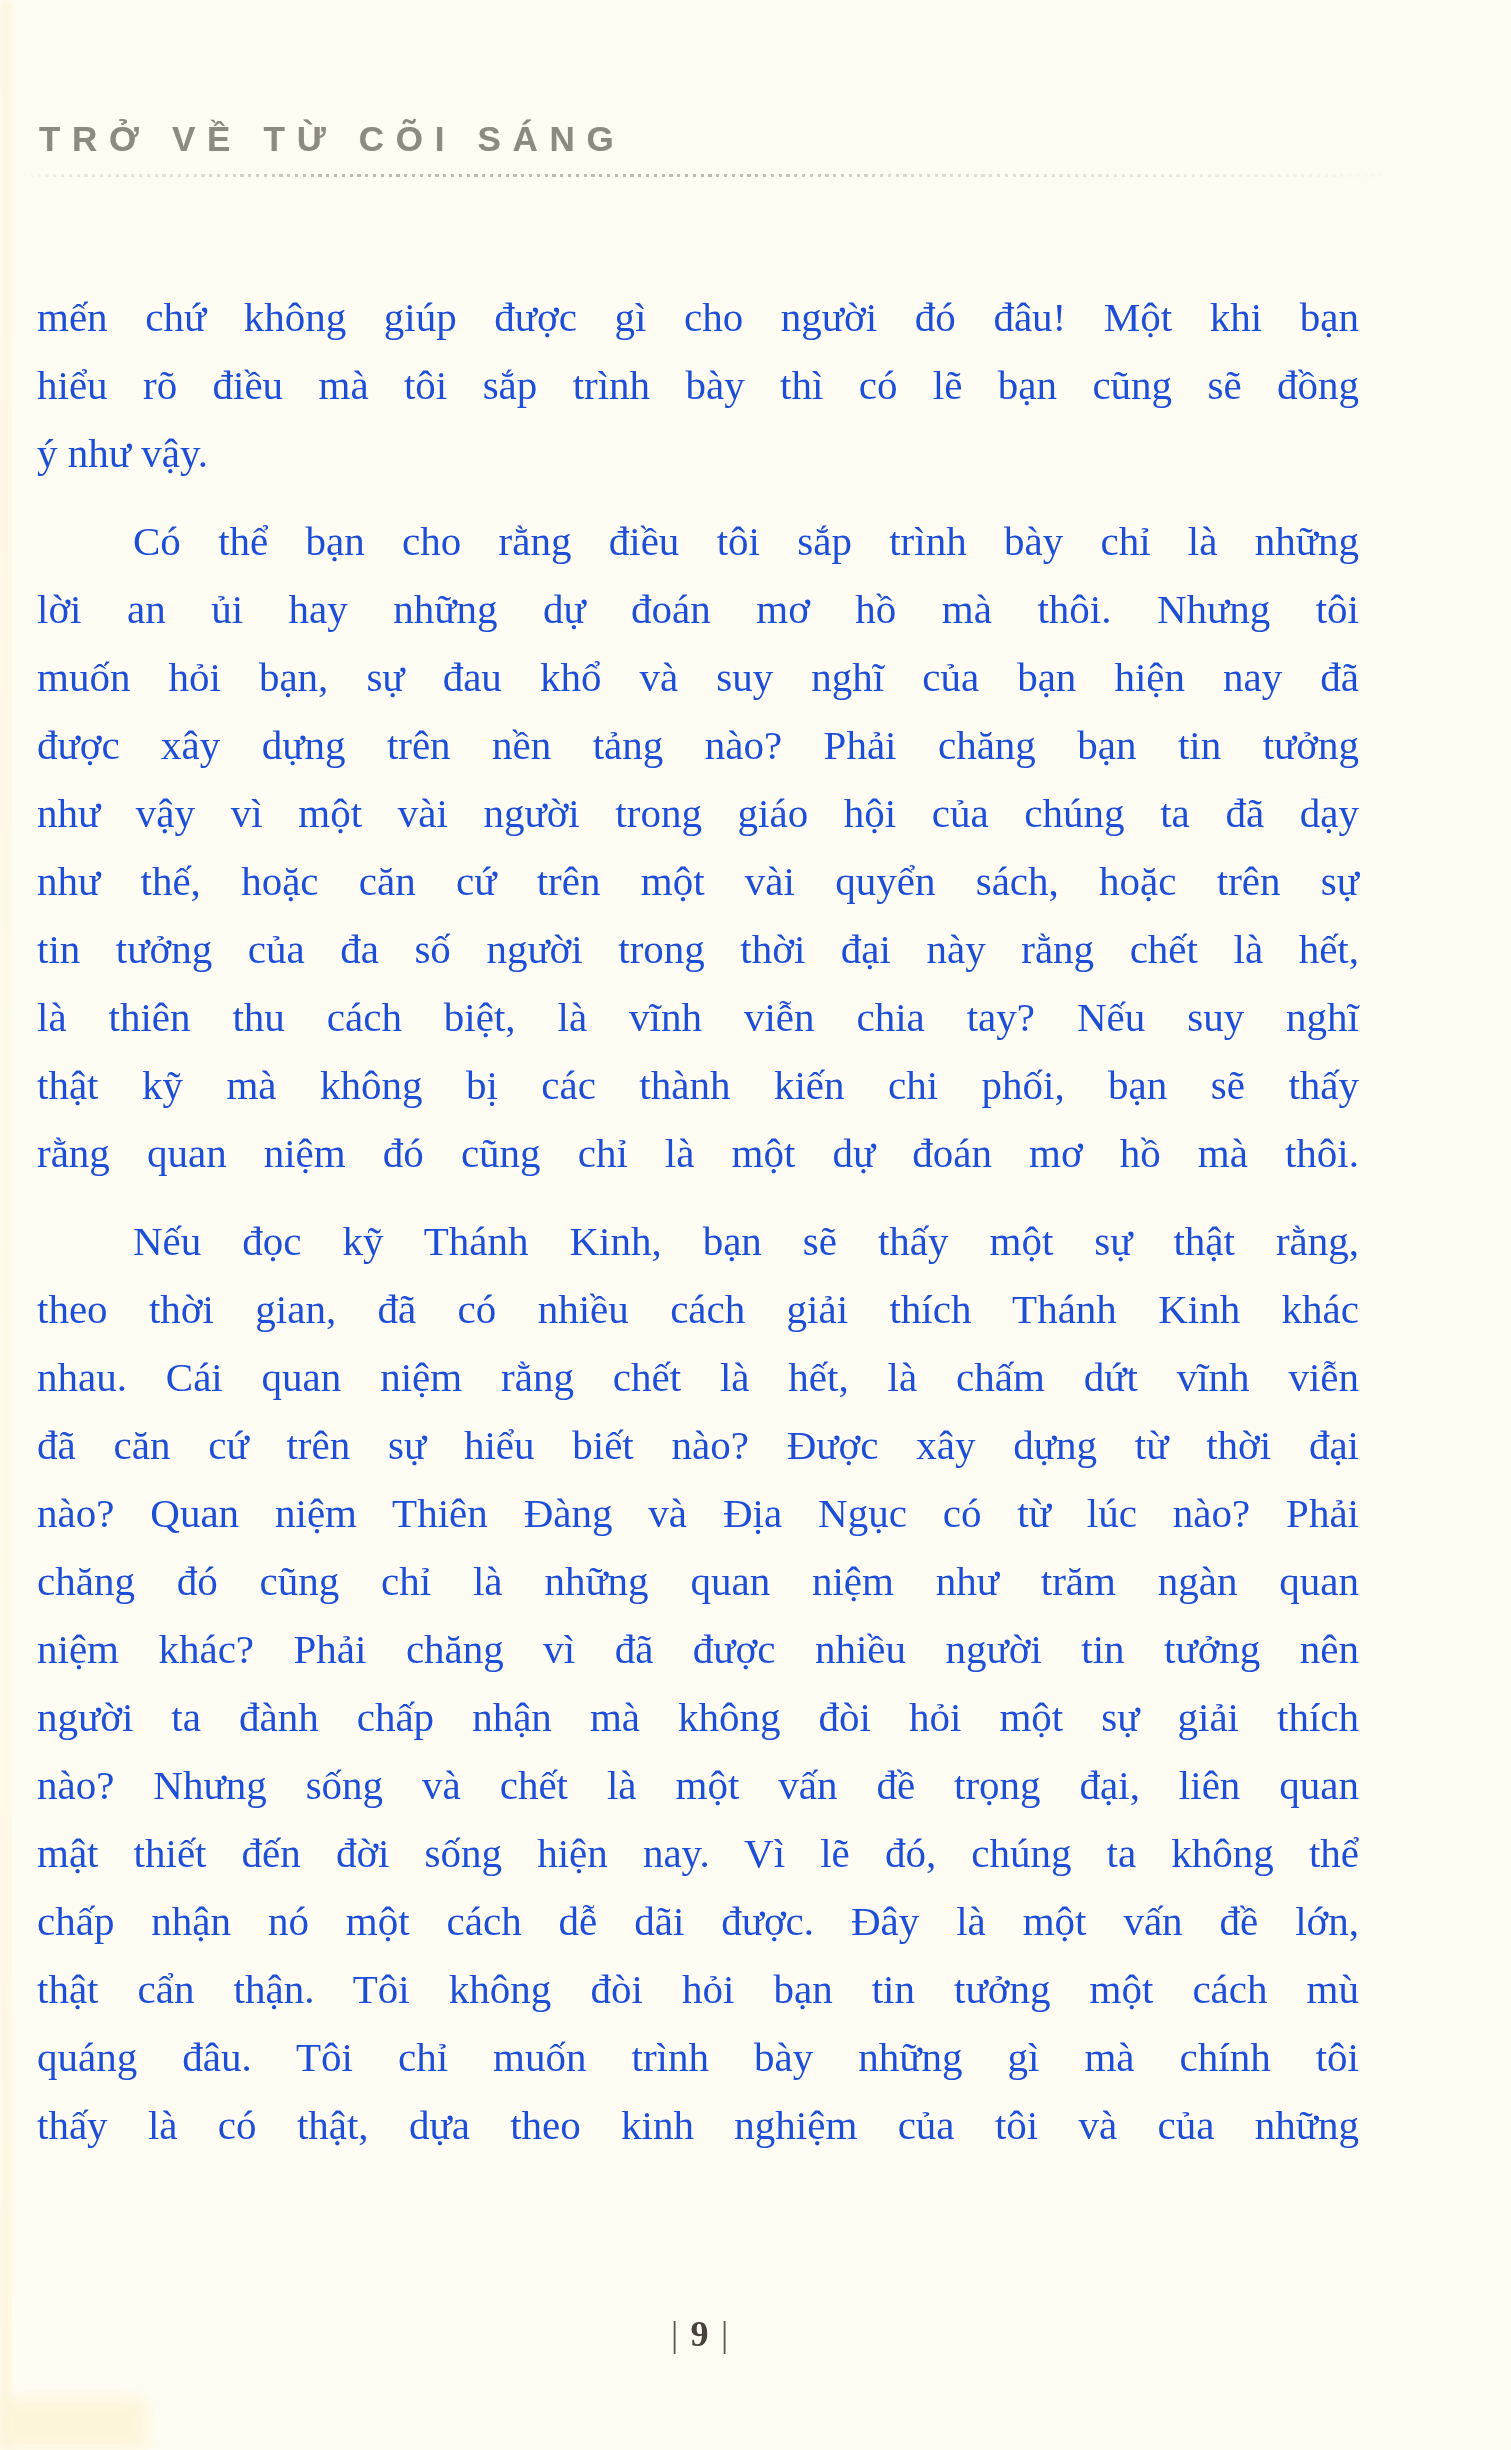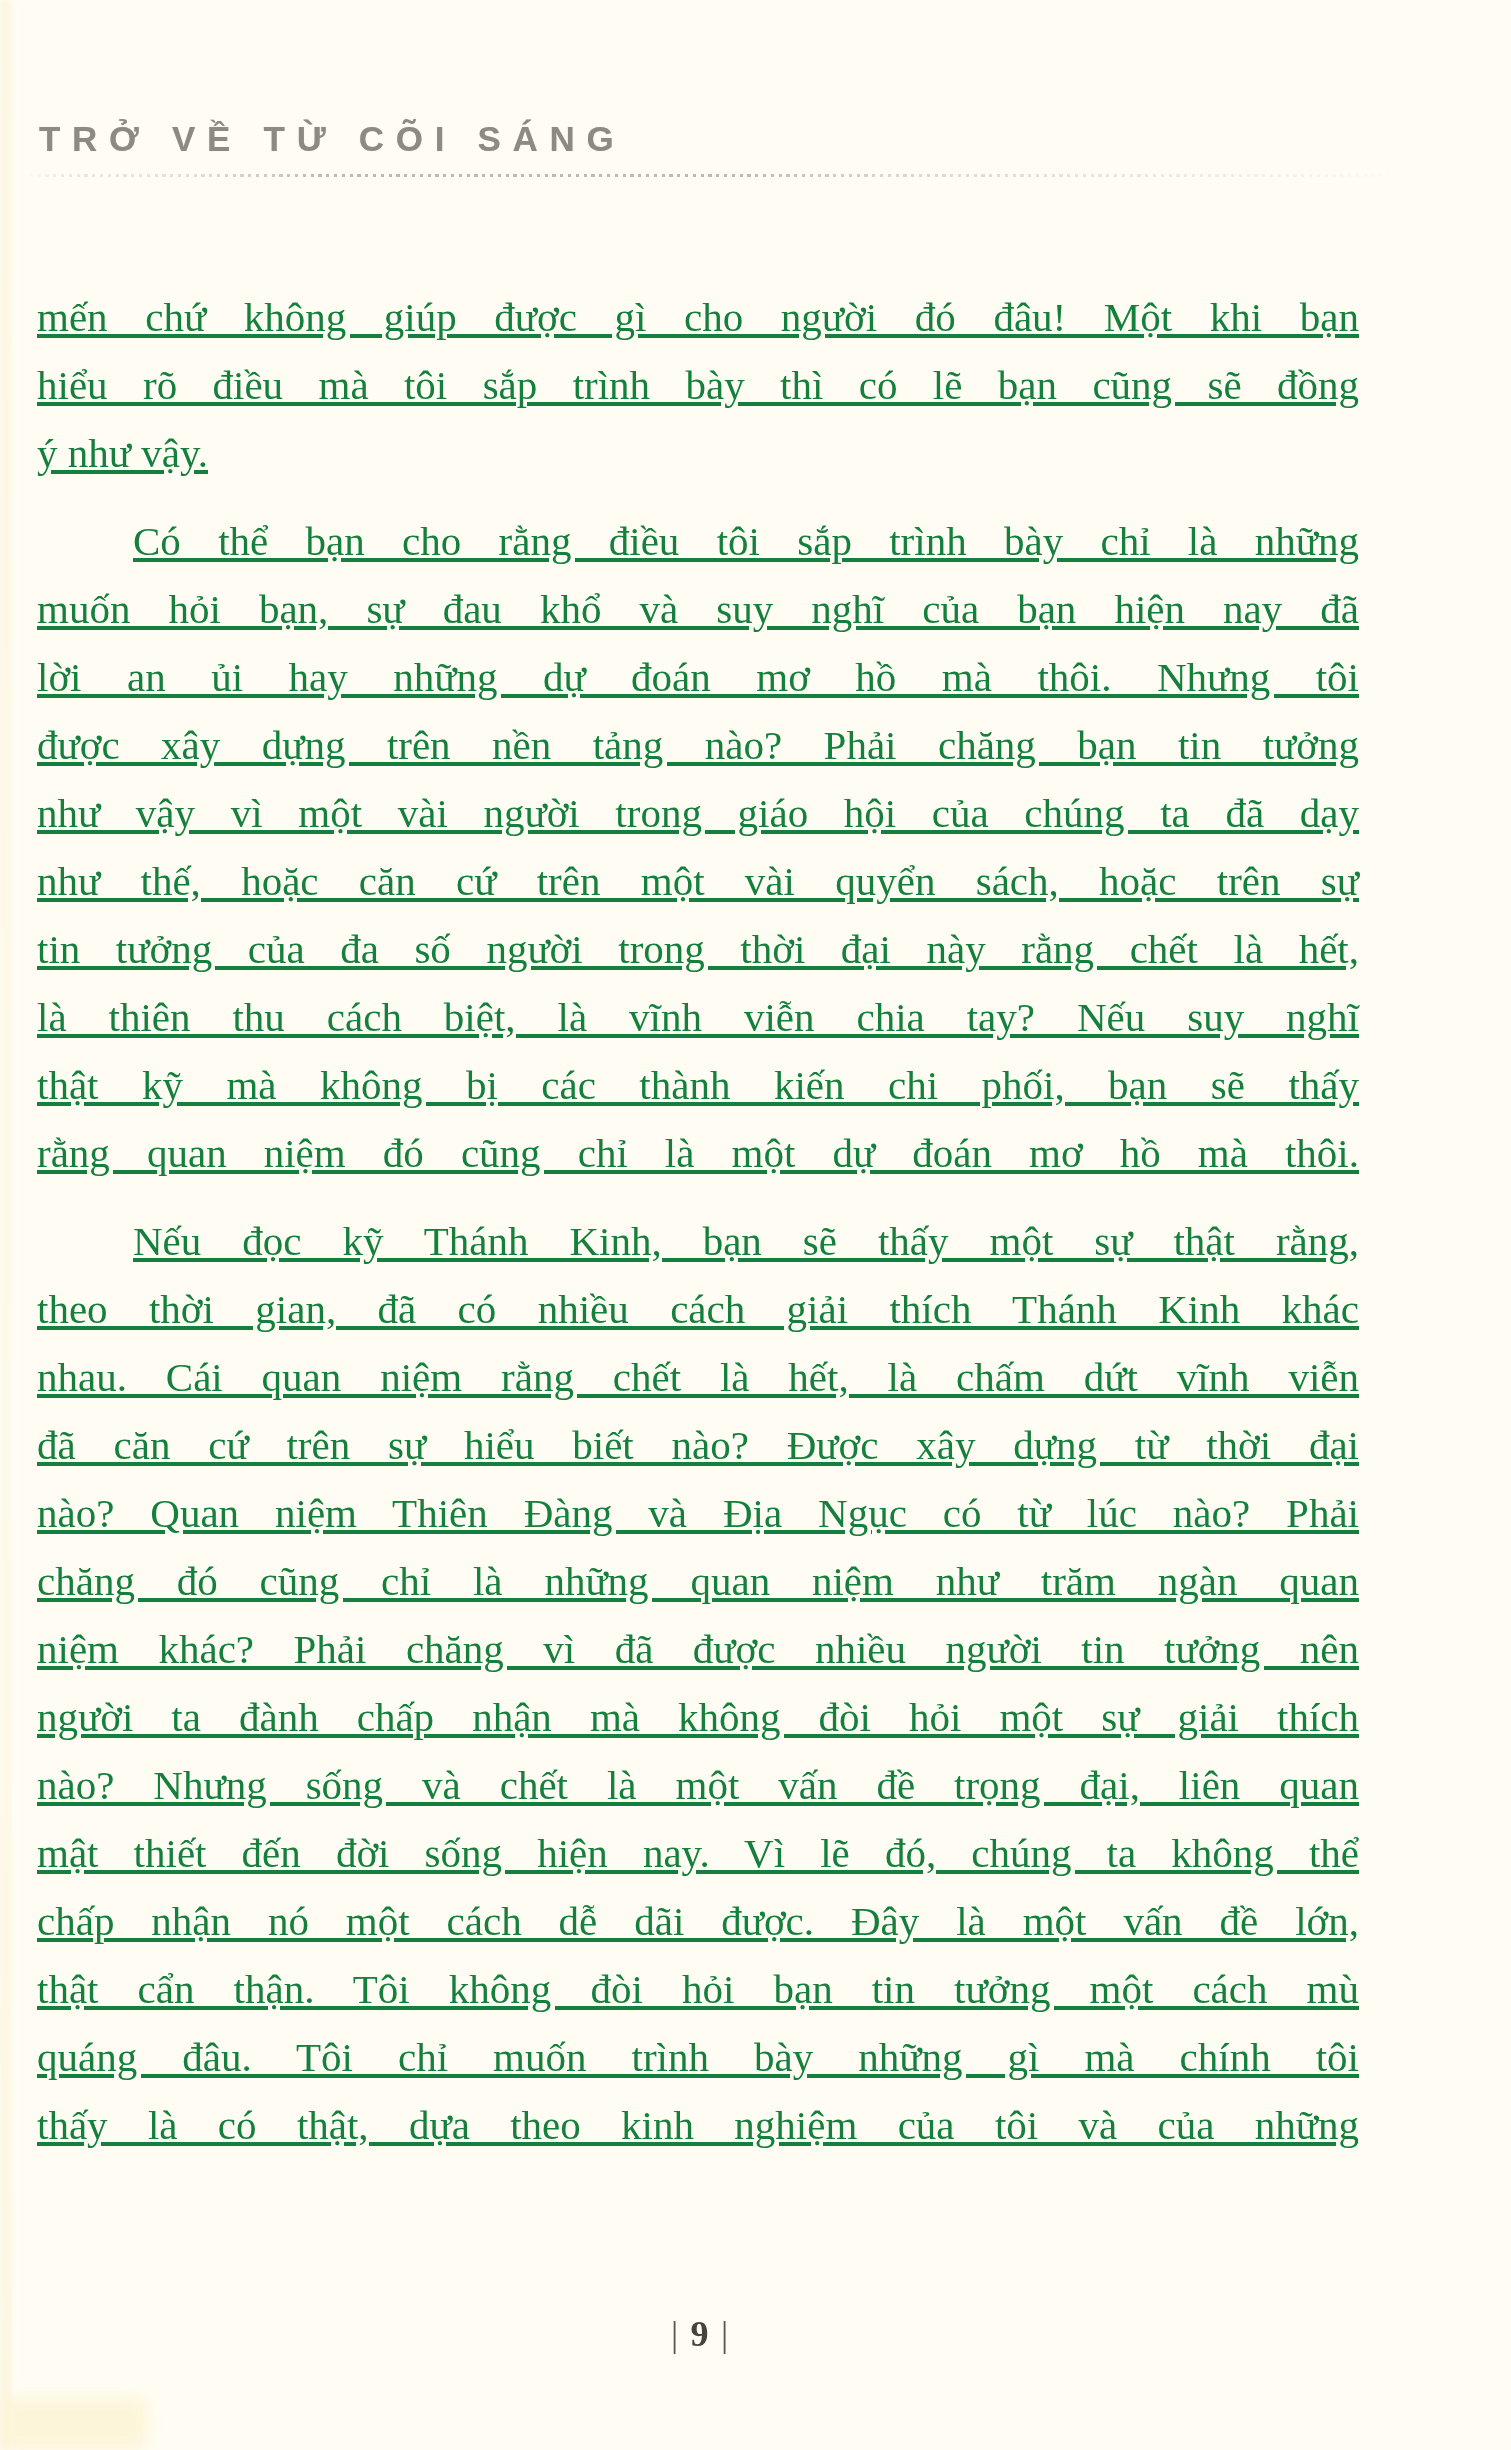--- a/index.html
+++ b/index.html
@@ -97,30 +97,30 @@
 </head>
 <body style="background: rgb(255, 253, 243);">
 
 <div class="scan-band"></div>
 <div class="scan-corner"></div>
 
 <div class="running-header" style="color: rgb(141, 138, 129);">TRỞ VỀ TỪ CÕI SÁNG</div>
 
 <div class="header-rule"></div>
 
-<div class="body-text" style="color: #15803d; text-decoration: underline;">
+<div class="body-text" style="color: #1d4ed8;">
     <div class="para">
       <div class="line">mến chứ không giúp được gì cho người đó đâu! Một khi bạn</div>
       <div class="line">hiểu rõ điều mà tôi sắp trình bày thì có lẽ bạn cũng sẽ đồng</div>
       <div class="line last">ý như vậy.</div>
     </div>
     <div class="para">
       <div class="line indent">Có thể bạn cho rằng điều tôi sắp trình bày chỉ là những</div>
+      <div class="line">lời an ủi hay những dự đoán mơ hồ mà thôi. Nhưng tôi</div>
       <div class="line">muốn hỏi bạn, sự đau khổ và suy nghĩ của bạn hiện nay đã</div>
-      <div class="line">lời an ủi hay những dự đoán mơ hồ mà thôi. Nhưng tôi</div>
       <div class="line">được xây dựng trên nền tảng nào? Phải chăng bạn tin tưởng</div>
       <div class="line">như vậy vì một vài người trong giáo hội của chúng ta đã dạy</div>
       <div class="line">như thế, hoặc căn cứ trên một vài quyển sách, hoặc trên sự</div>
       <div class="line">tin tưởng của đa số người trong thời đại này rằng chết là hết,</div>
       <div class="line">là thiên thu cách biệt, là vĩnh viễn chia tay? Nếu suy nghĩ</div>
       <div class="line">thật kỹ mà không bị các thành kiến chi phối, bạn sẽ thấy</div>
       <div class="line">rằng quan niệm đó cũng chỉ là một dự đoán mơ hồ mà thôi.</div>
     </div>
     <div class="para">
       <div class="line indent">Nếu đọc kỹ Thánh Kinh, bạn sẽ thấy một sự thật rằng,</div>

